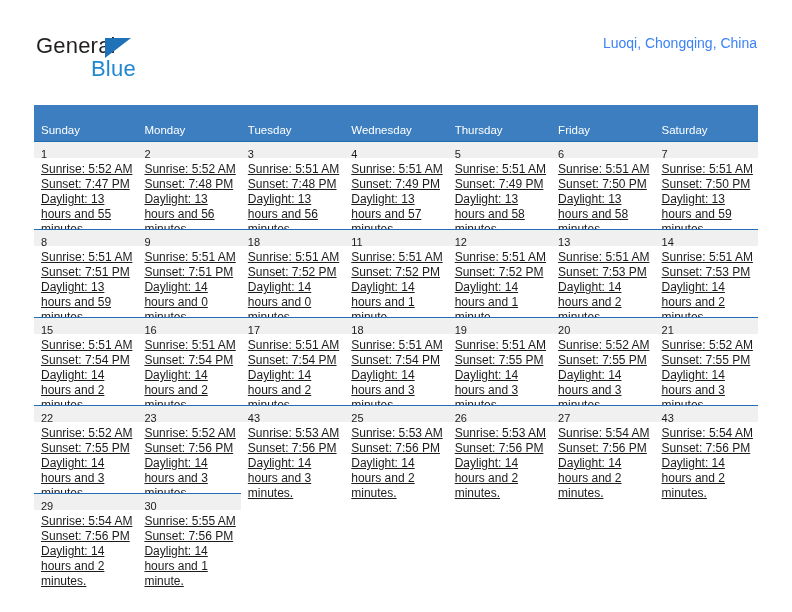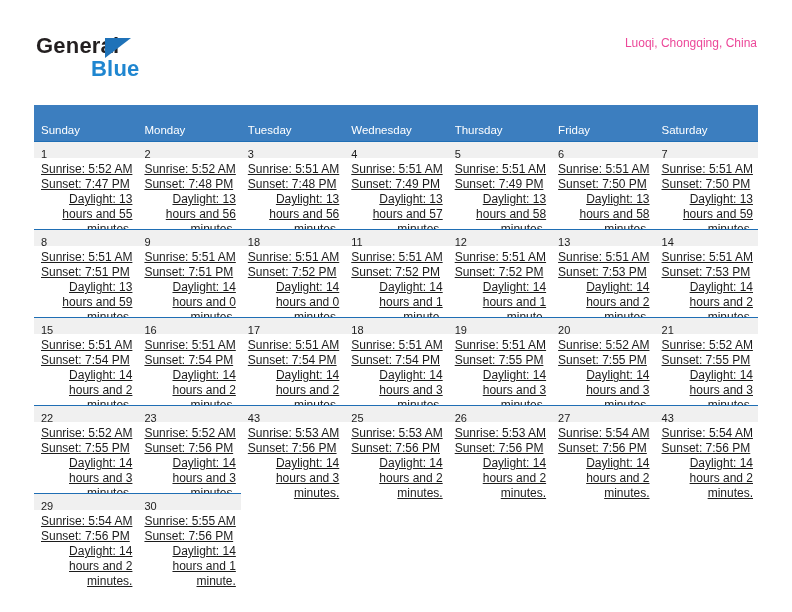--- a/index.html
+++ b/index.html
@@ -29,21 +29,20 @@
     top: 0;
     width: 792px;
     height: 100px;
   }
   .brand {
     position: absolute;
     left: 36px;
     top: 33px;
     width: 240px;
     height: 58px;
-    font-weight: bold;
   }
   .brand-general {
     position: absolute;
     left: 0;
     top: 0;
     font-size: 22px;
     letter-spacing: 0.2px;
     color: #231f20;
     font-family: "Liberation Sans", sans-serif;
   }
@@ -74,22 +73,22 @@
   }
   .month-title {
     font-size: 27px;
     color: #2b2b2b;
     line-height: 32px;
     font-weight: normal;
     white-space: nowrap;
   }
   .location {
     margin-top: 7px;
-    font-size: 12px;
-    color: #ec4899;
+    font-size: 14px;
+    color: #3b82f6;
     line-height: 17px;
     white-space: nowrap;
   }
 
   
   .calendar {
     position: absolute;
     left: 34px;
     top: 105px;
     width: 724px;
@@ -141,21 +140,20 @@
     font-size: 12px;
     line-height: 15px;
     color: #1c1c1c;
     text-decoration: underline;
   }
   .detail div {
     white-space: nowrap;
   }
   .detail .daylight-line {
     white-space: normal;
-    text-align: right;
   }
 </style>
 </head>
 <body>
 
 <div class="page">
 
   <div class="header">
 
     <div class="brand">

